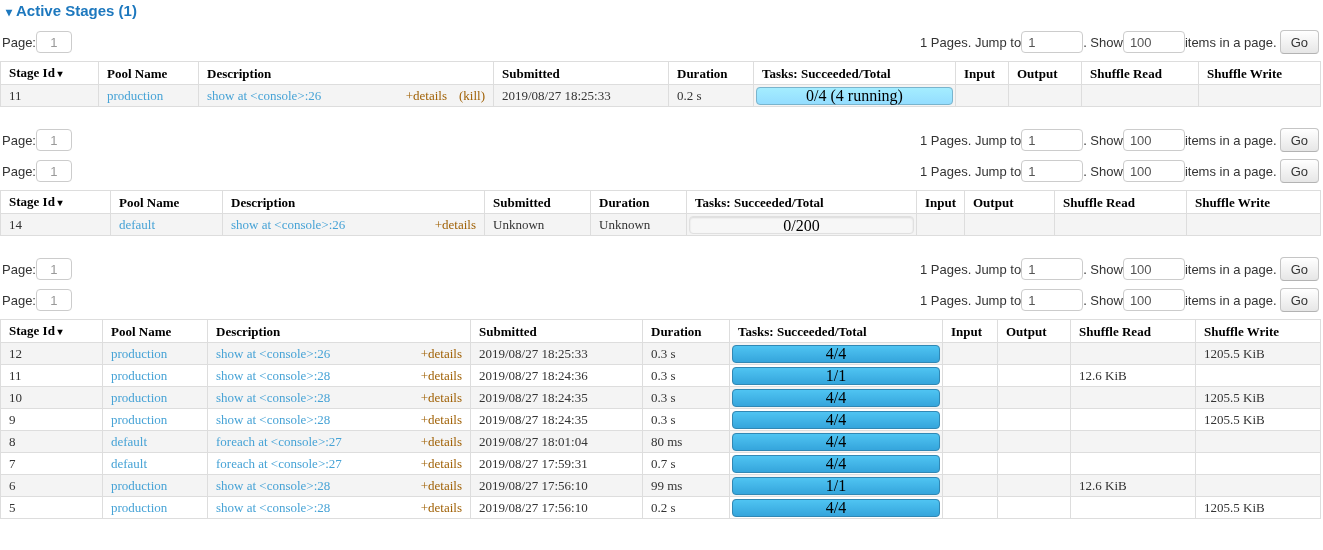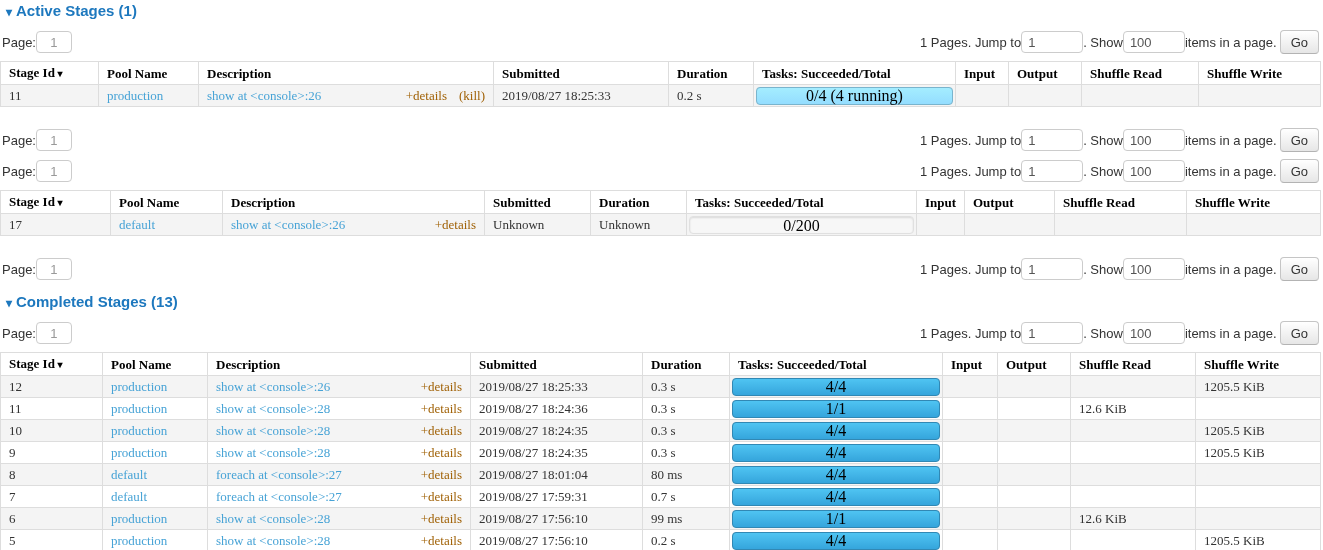--- a/index.html
+++ b/index.html
@@ -205,21 +205,21 @@
           <th>Duration</th>
           <th>Tasks: Succeeded/Total</th>
           <th>Input</th>
           <th>Output</th>
           <th>Shuffle Read</th>
           <th>Shuffle Write</th>
         </tr>
       </thead>
     <tbody>
         <tr>
-          <td>17</td>
+          <td>14</td>
           <td><a href="#" class="tlink">default</a></td>
           <td class="desc-cell"><span class="desc-right"><span>+details</span></span><a href="#" class="tlink">show at &lt;console&gt;:26</a></td>
           <td>Unknown</td>
           <td>Unknown</td>
           <td class="progress-cell">
             <div class="progress pending">
               <span class="plabel">0/200</span>
             </div>
           </td>
           <td></td>
@@ -240,21 +240,20 @@
       <input type="text" class="jump-input" value="1" style="">
       <span>. Show</span>
       <input type="text" class="jump-input" value="100" style="">
       <span>items in a page.</span>
       <button class="go-btn">Go</button>
     </div>
   </div>
 </section>
 
 <section>
-  <h4 class="section-title"><span class="caret">▾</span><span>Completed Stages (13)</span></h4>
 
   <div class="pager-row">
     <div class="pager-left">
       <span>Page:</span>
       <input type="text" class="page-input" value="1" style="">
     </div>
     <div class="pager-right">
       <span>1 Pages. Jump to</span>
       <input type="text" class="jump-input" value="1" style="">
       <span>. Show</span>

